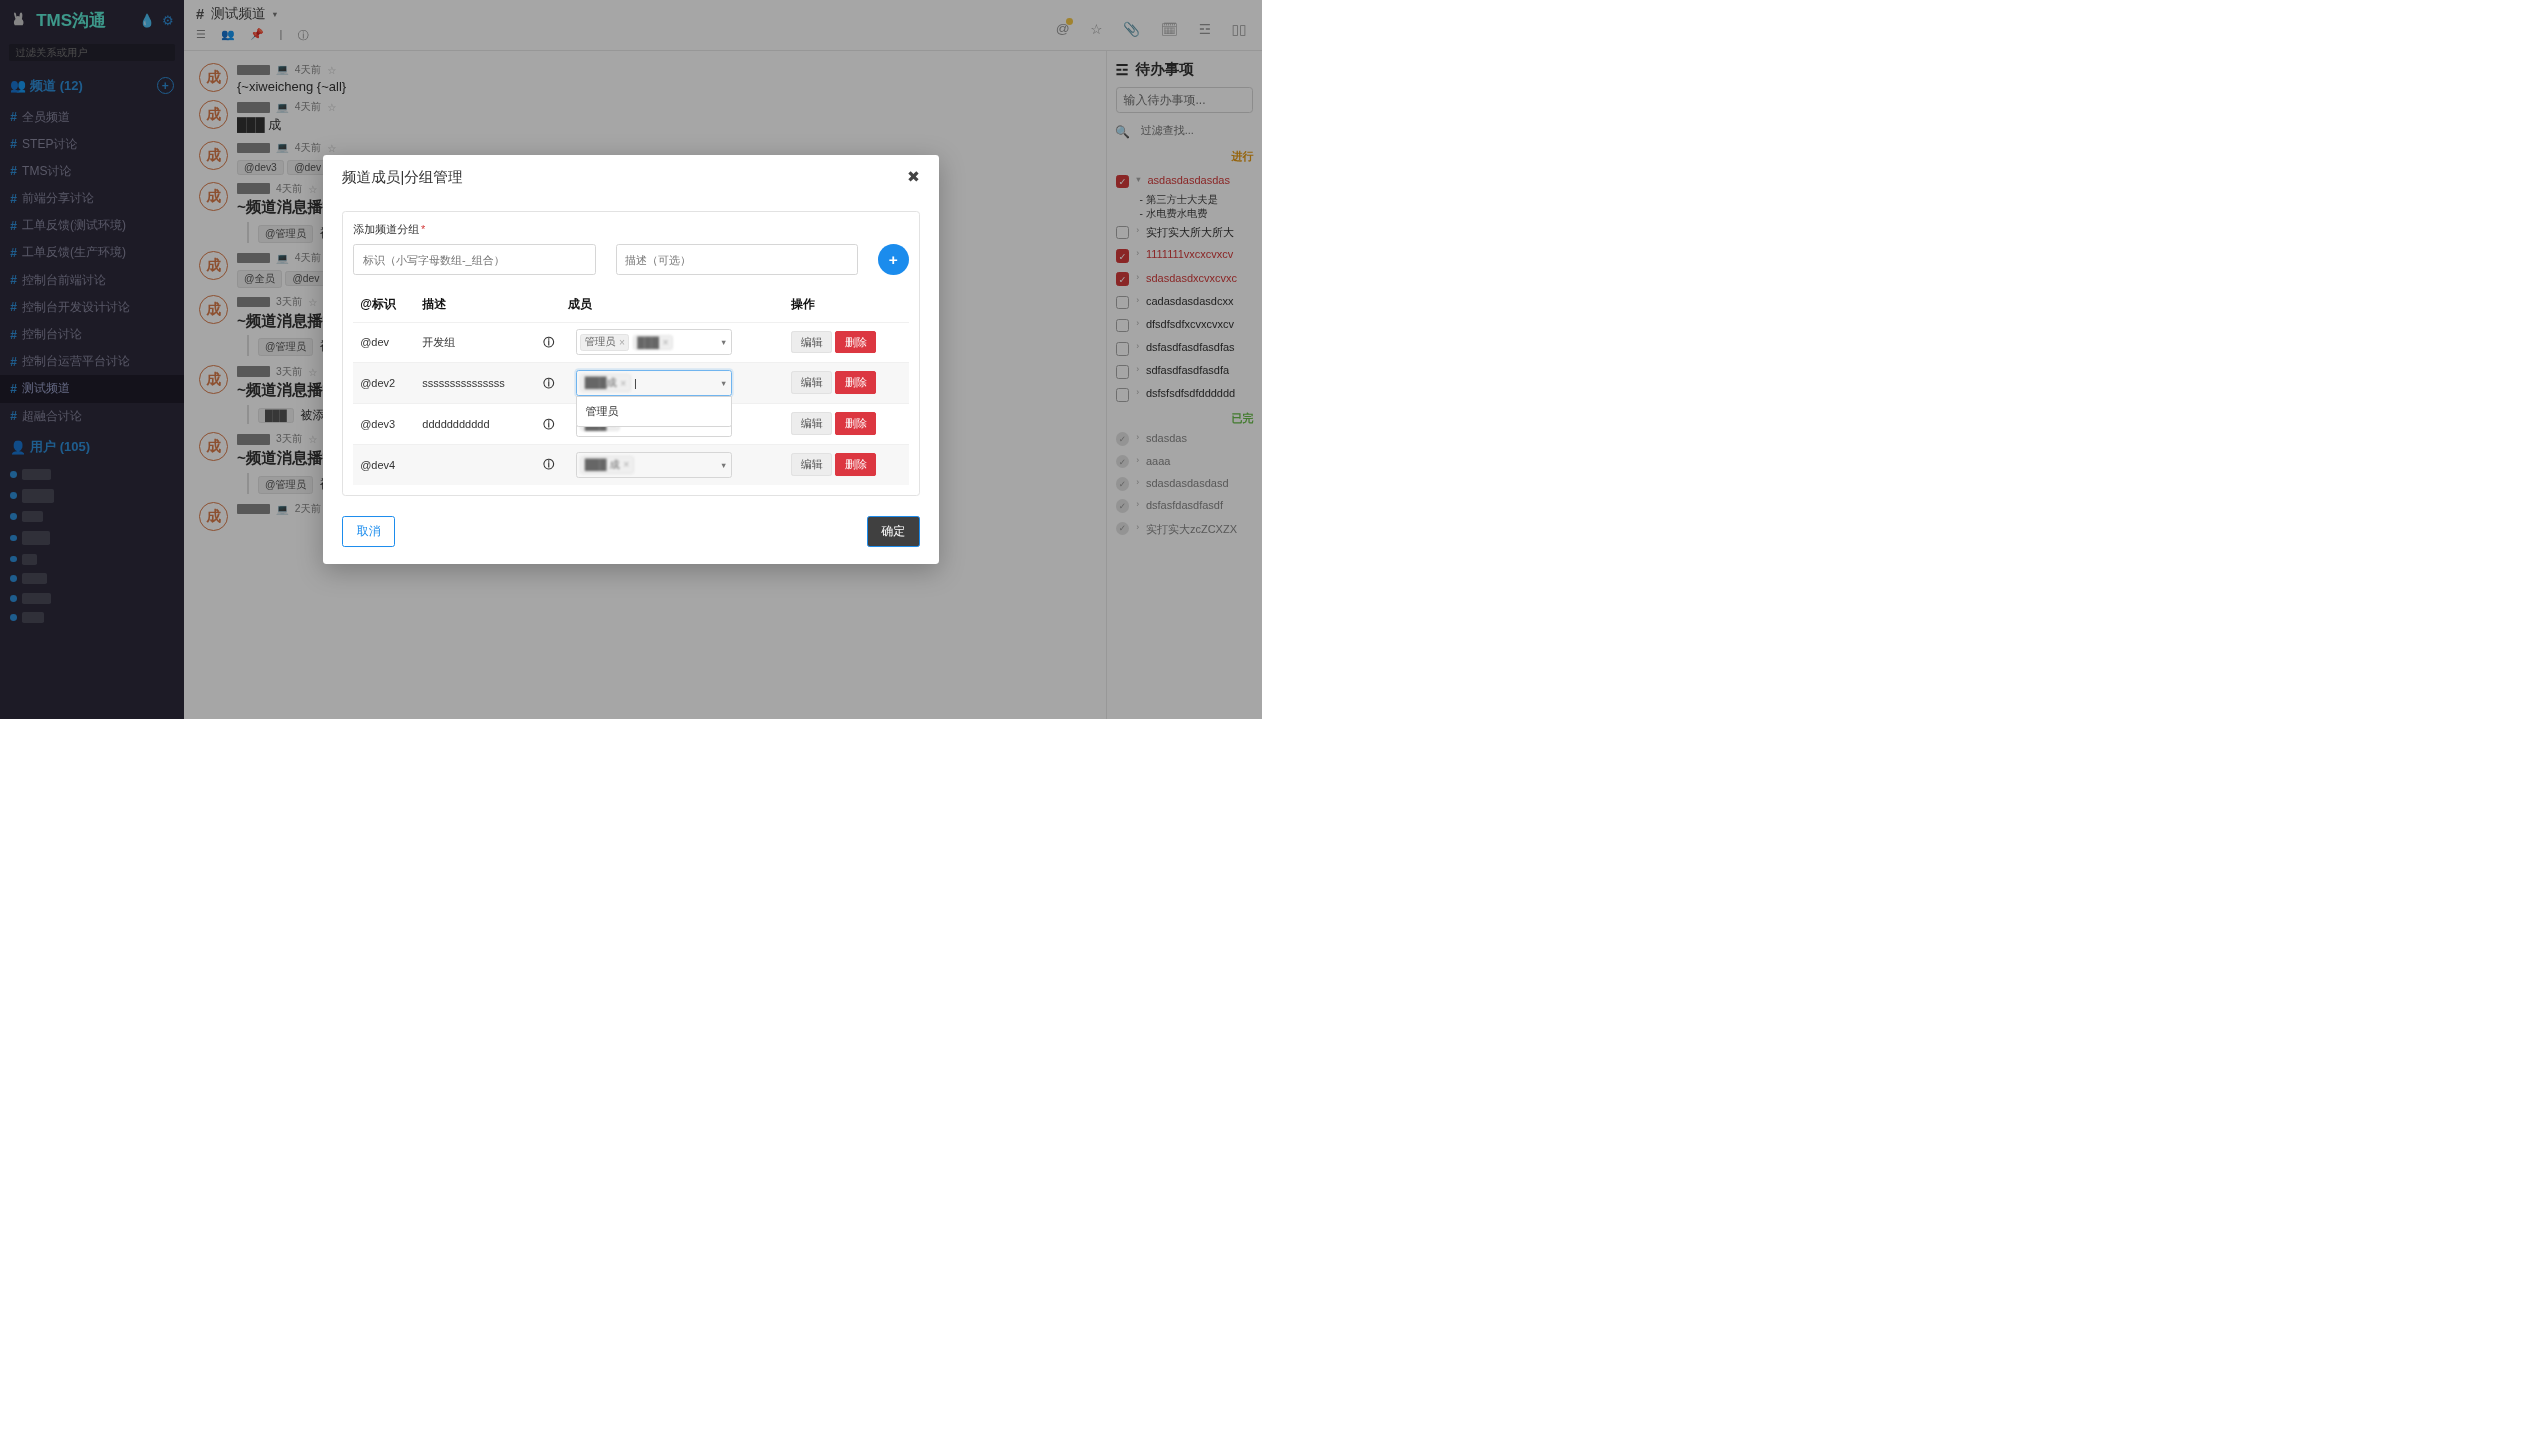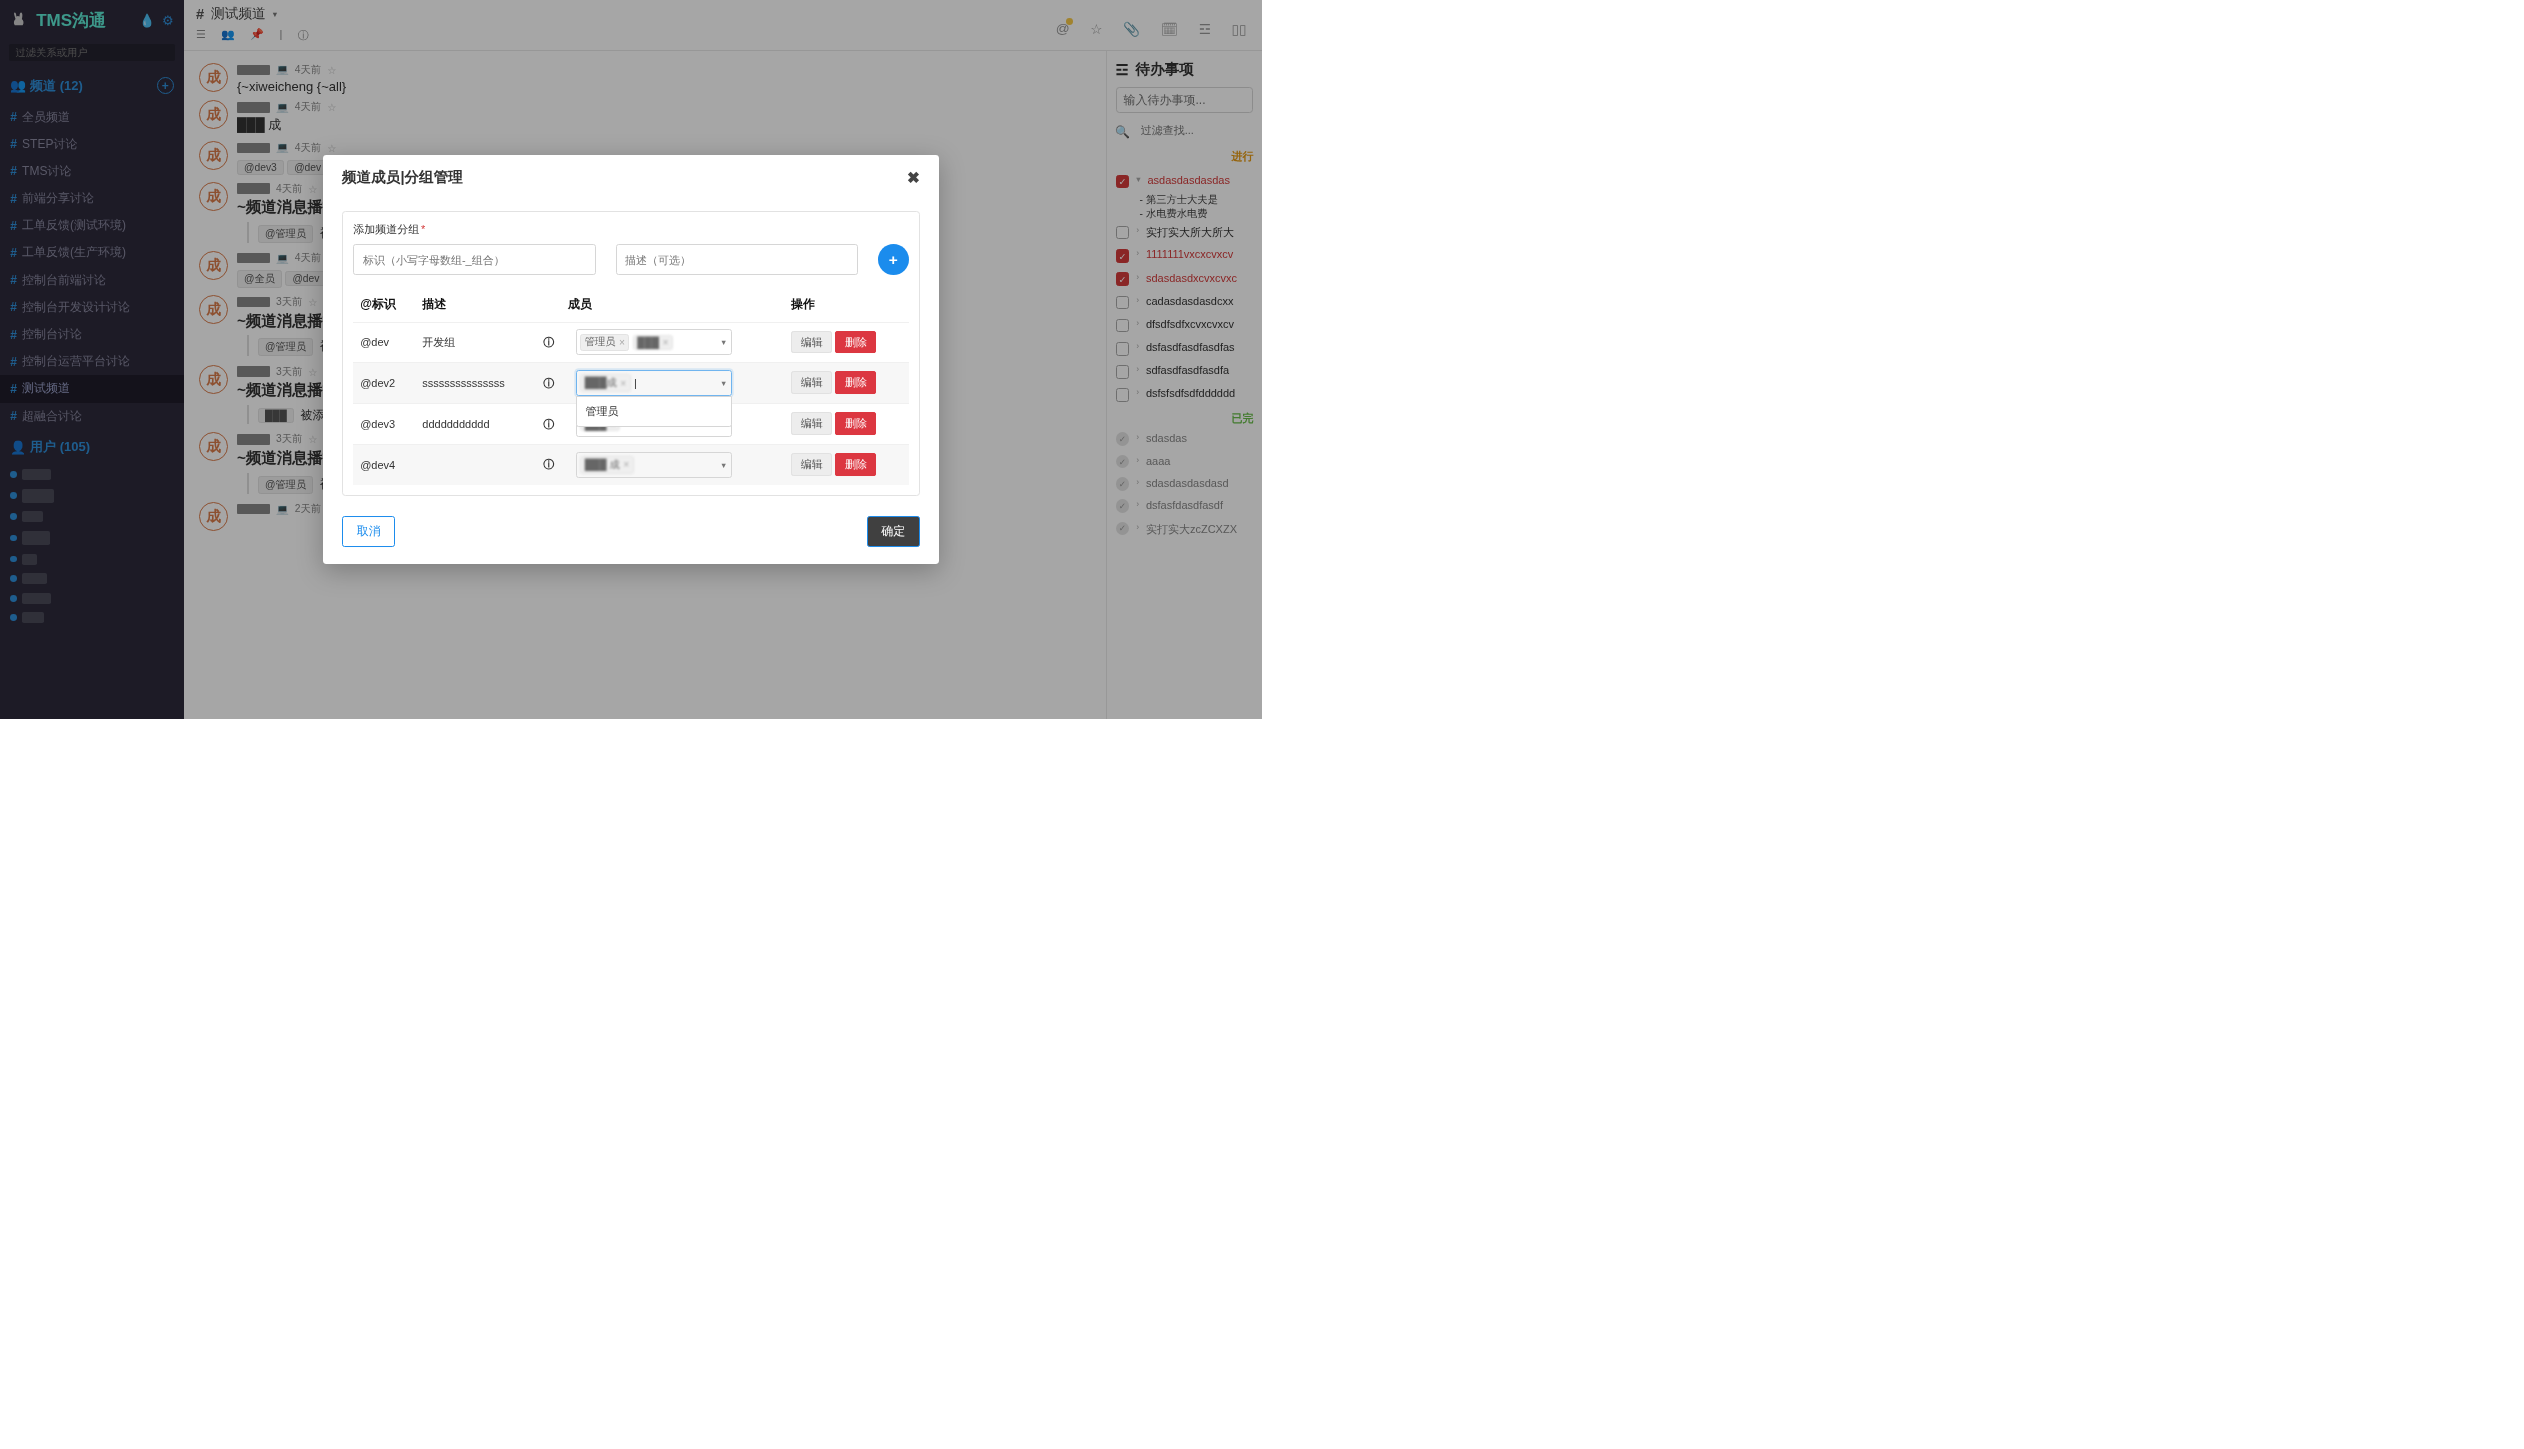--- a/index.html
+++ b/index.html
@@ -121,21 +121,21 @@
 .overlay {
   position: absolute; inset: 0; background: rgba(0,0,0,0.35);
 }
 .modal {
   position: absolute; width: 616px; background: #fff; border-radius: 3.4px;
   left: 50%; top: 50%; transform: translate(-50%, -50%);
   box-shadow: 0 6.9px 26px rgba(0,0,0,.25);
   display: flex; flex-direction: column;
 }
 .modal-header {
-  display: flex; align-items: center; padding: 13.7px 19px 10.3px; font-size: 14.6px; font-weight: 700;
+  display: flex; padding: 13.7px 19px 10.3px; font-size: 14.6px; font-weight: 400;
 }
 .modal-close { margin-left: auto; color: #444; font-size: 15.4px; cursor: pointer; }
 .modal-tabs { display: flex; gap: 19px; padding: 0 19px; border-bottom: 0.9px solid #eee; }
 .modal-tab { padding: 5.1px 1.7px 8.6px; color: #555; font-size: 12px; cursor: pointer; }
 .modal-tab.active { border-bottom: 2.6px solid #222; font-weight: 700; color: #222; }
 .modal-body { padding: 13.7px 19px 5.1px; }
 .field-box {
   border: 0.9px solid #e2e2e2; border-radius: 3.4px; padding: 10.3px;
 }
 .field-label { font-size: 11px; margin-bottom: 6.9px; }

